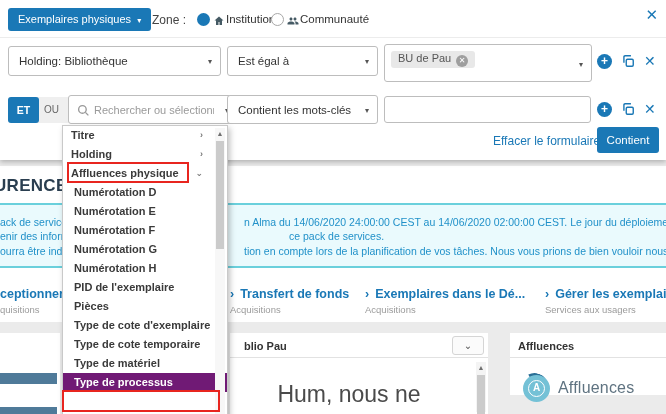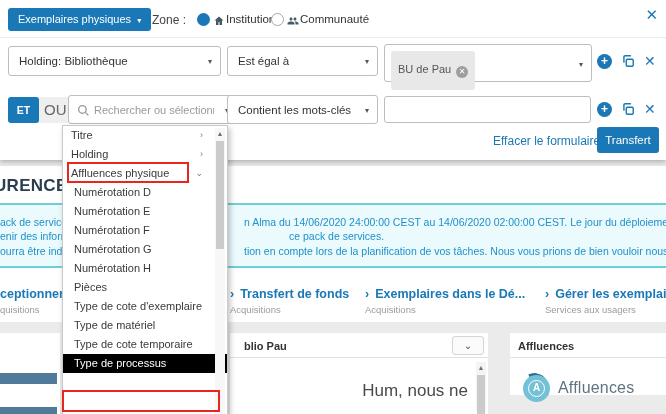--- a/index.html
+++ b/index.html
@@ -33,22 +33,22 @@
   .bar { position:absolute; left:0; background:#4f7a99; }
   .bar1 { top:40px; width:57px; height:11px; }
   .bar2 { top:74px; width:57px; height:7px; }
 
   .w-mid { left:230px; top:333px; width:258px; height:81px; }
   .panel-head { position:absolute; left:0; top:0; right:0; height:25px; border-bottom:1px solid #e2e2e2; background:#fff; }
   .panel-title { position:absolute; left:14px; top:7px; font-size:11px; font-weight:bold; color:#333; white-space:nowrap; }
   .collapse-btn { position:absolute; right:4px; top:3px; width:32px; height:19px; background:#fbfbfb;
                   border:1px solid #d5d5d5; border-radius:3px; color:#555; font-size:10px;
                   text-align:center; line-height:17px; }
-  .mid-body-text { position:absolute; left:0; right:20px; top:48px; text-align:right;
-                   font-size:17px; color:#4a4a4a; }
+  .mid-body-text { position:absolute; left:0; right:20px; top:48px; text-align:center;
+                   font-size:23px; color:#4a4a4a; }
   .scrollbar-v { position:absolute; right:2px; top:29px; bottom:2px; width:10px; background:#f4f4f4; }
   .scroll-up { position:absolute; top:0; left:0; width:10px; height:12px; color:#707070;
                font-size:7px; text-align:center; line-height:12px; }
   .scroll-thumb { position:absolute; top:13px; left:1px; width:8px; height:42px; background:#cbcbcb; }
 
   .w-aff { left:510px; top:333px; width:156px; height:62px; }
   .w-aff .panel-title { left:8px; }
   .aff-logo { position:absolute; left:13px; top:42px; width:27px; height:27px; border-radius:50%;
               background:#74c1d6; }
   .aff-crescent { position:absolute; left:11px; top:40px; width:27px; height:27px; border-radius:50%;
@@ -78,62 +78,62 @@
   .head-divider { position:absolute; left:0; top:37px; width:666px; height:1px; background:#ececec; }
 
   .field { position:absolute; border:1px solid #bdbdbd; border-radius:3px; background:#fff; }
   .field .flabel { position:absolute; left:10px; top:50%; transform:translateY(-50%);
                    font-size:11.5px; font-weight:normal; color:#333; white-space:nowrap; }
   .field .caret { position:absolute; right:8px; top:50%; transform:translateY(-50%);
                   font-size:8px; color:#555; }
   .f-r1a { left:8px;  top:46px; width:213px; height:30px; }
   .f-r1b { left:227px; top:46px; width:151px; height:30px;text-align:center; }
   .f-r1c { left:384px; top:44px; width:208px; height:38px; }
-  .tag { position:absolute; left:6px; top:6px; background:#e8e8e8; border-radius:3px; padding:12px 7px;
+  .tag { position:absolute; left:6px; top:6px; background:#e8e8e8; border-radius:3px; padding:1px 7px;
          font-size:11px; color:#555; white-space:nowrap; }
   .tag-x { display:inline-block; width:12px; height:12px; margin-left:5px; background:#9e9e9e;
            border-radius:50%; color:#fff; font-size:8px; line-height:12px; text-align:center;
            vertical-align:-1px; }
   .f-r1c .caret { top:15px; transform:none; }
 
   .icon-group { position:absolute; display:flex; gap:9px; align-items:center; }
   .ig1 { left:597px; top:53px; } .ig2 { left:597px; top:101px; }
   .plus-ico { width:15px; height:15px; background:#1a78b6; border-radius:50%; color:#fff;
               font-size:12px; line-height:14px; text-align:center; font-weight:bold; }
   .copy-ico svg { display:block; }
   .x-ico { color:#1a78b6; font-size:14px; font-weight:bold; }
 
   .bool-group { position:absolute; left:8px; top:97px; width:62px; height:26px; background:#efefef;
                 border-radius:3px; }
   .bool-et { position:absolute; left:0; top:0; width:31px; height:26px; background:#1a78b6;
              border-radius:3px; color:#fff; font-size:10.5px; font-weight:bold; text-align:center;
              line-height:26px; }
-  .bool-ou { position:absolute; left:36px; top:0; font-size:15px; color:#666; line-height:26px; }
+  .bool-ou { position:absolute; left:36px; top:0; font-size:10px; color:#666; line-height:26px; }
 
   .search-combo { left:68px; top:95px; width:170px; height:29px; }
   .search-combo svg { position:absolute; left:8px; top:8px; }
   .search-combo input { position:absolute; left:25px; top:1px; width:120px; height:25px; border:0;
                         outline:none; font-size:11px; color:#555;
                         font-family:"Liberation Sans","DejaVu Sans",sans-serif; }
   .search-combo input::placeholder { color:#9a9a9a; opacity:1; }
   .f-r2b { left:227px; top:95px; width:151px; height:29px; }
   .f-r2c { left:384px; top:96px; width:207px; height:27px; }
 
   .clear-link { position:absolute; left:493px; top:134px; font-size:12px; color:#1a78b6; }
   .search-btn { position:absolute; left:597px; top:127px; width:62px; height:26px; background:#1a78b6;
                 color:#fff; font-size:11.5px; text-align:center; line-height:26px; border-radius:3px; }
 
   
   .menu { left:62px; top:125px; width:166px; height:300px; background:#fff; border:1px solid #c9c9c9;
           box-shadow:2px 3px 6px rgba(0,0,0,.25); z-index:10; }
   .mrow { position:relative; height:19px; font-size:11px; color:#3a3a3a; line-height:19px;
-          padding-left:8px; white-space:nowrap; }
+          padding-left:8px; white-space:nowrap;font-weight:bold; }
   .mrow.sub { padding-left:11px; }
   .mrow .mchev { position:absolute; right:24px; top:0; color:#777; font-size:9px; }
-  .mrow.hl { background:#000000; color:#fff; }
+  .mrow.hl { background:#701a75; color:#fff; }
   .red-box { position:absolute; border:2px solid #e8251f; z-index:11; }
   .rb1 { left:4px; top:-2px; width:122px; height:21px; }
   .rb2 { left:-1px; top:264px; width:158px; height:22px; }
   .menu .scrollbar-v { top:2px; bottom:0; background:#f7f7f7; }
   .menu .scroll-thumb { height:108px; }
 </style>
 </head>
 <body>
 
 <div class="abs bg-white1">
@@ -264,21 +264,21 @@
     <div class="copy-ico">
       <svg width="14" height="14" viewBox="0 0 24 24" fill="none" stroke="#1a78b6" stroke-width="2.4">
           <rect x="9" y="9" width="12" height="12" rx="2"></rect>
           <path d="M5 15V5a2 2 0 0 1 2-2h10"></path>
         </svg>
     </div>
     <div class="x-ico">✕</div>
   </div>
 
   <div class="clear-link">Effacer le formulaire</div>
-  <div class="search-btn">Transfert</div>
+  <div class="search-btn">Contient</div>
 </div>
 
 <div class="abs menu">
   <div class="mrow">
     <span>Titre</span>
     <span class="mchev">›</span>
   </div>
   <div class="mrow">
     <span>Holding</span>
     <span class="mchev">›</span>
@@ -286,23 +286,24 @@
   <div class="mrow">
     <span>Affluences physique</span>
     <span class="mchev">⌄</span>
     <span class="red-box rb1"></span>
   </div>
   <div class="mrow sub">Numérotation D</div>
   <div class="mrow sub">Numérotation E</div>
   <div class="mrow sub">Numérotation F</div>
   <div class="mrow sub">Numérotation G</div>
   <div class="mrow sub">Numérotation H</div>
+  <div class="mrow sub">PID de l'exemplaire</div>
   <div class="mrow sub">Pièces</div>
   <div class="mrow sub">Type de cote d'exemplaire</div>
+  <div class="mrow sub">Type de cote temporaire</div>
   <div class="mrow sub">Type de matériel</div>
-  <div class="mrow sub">Type de cote temporaire</div>
   <div class="mrow sub hl">Type de processus</div>
   <div class="red-box rb2"></div>
   <div class="scrollbar-v">
     <div class="scroll-up">▲</div>
     <div class="scroll-thumb"></div>
   </div>
 </div>
 
 </body></html>

